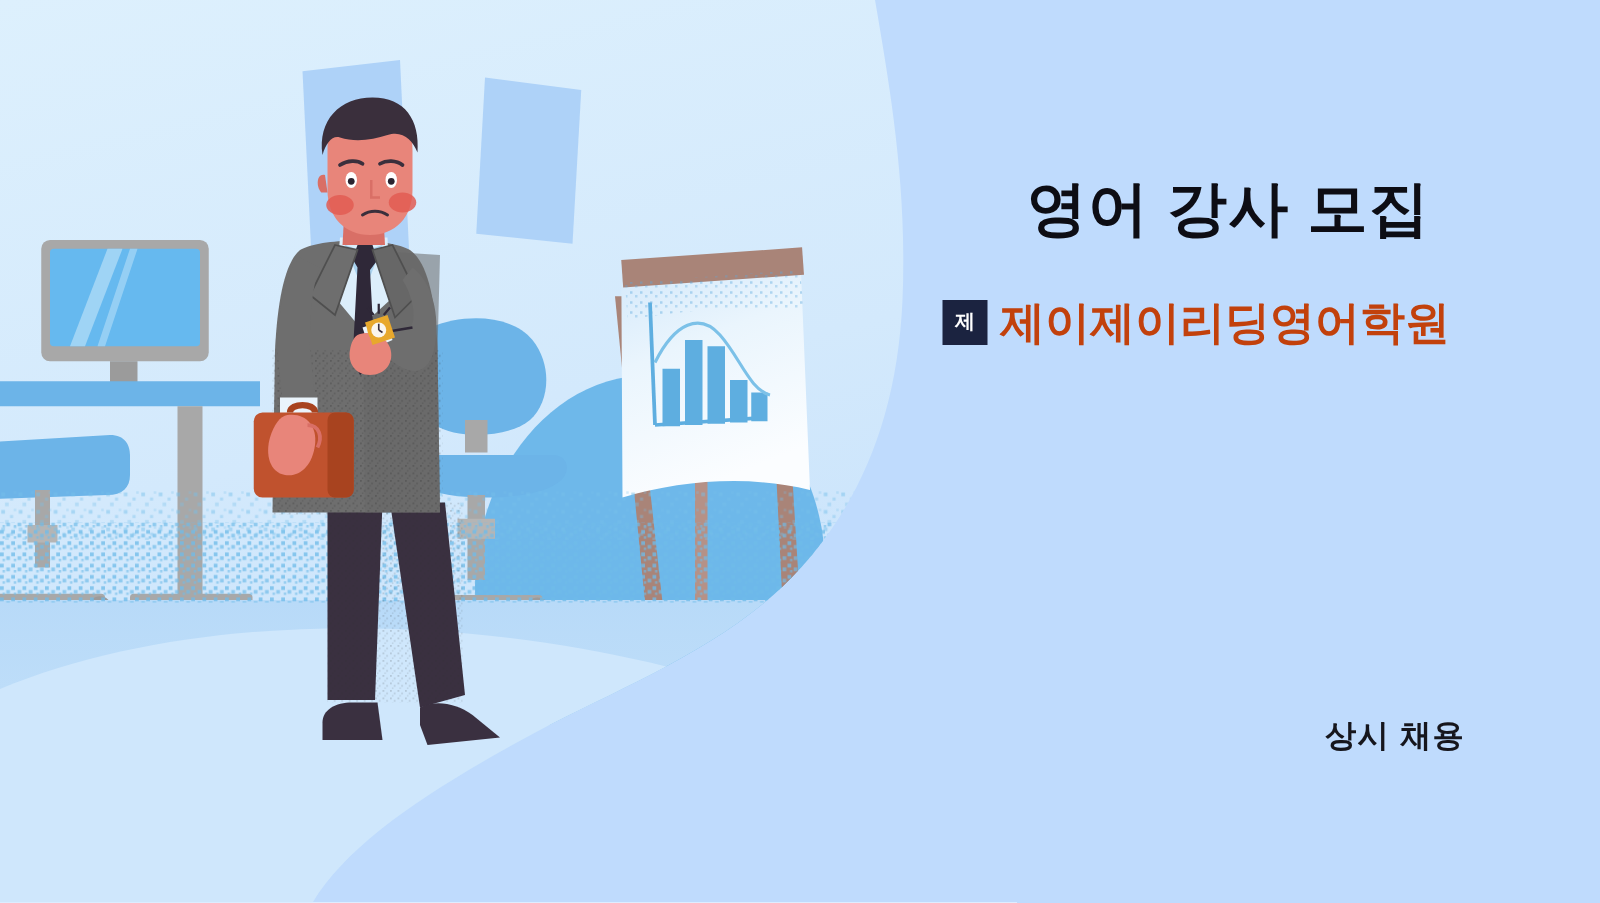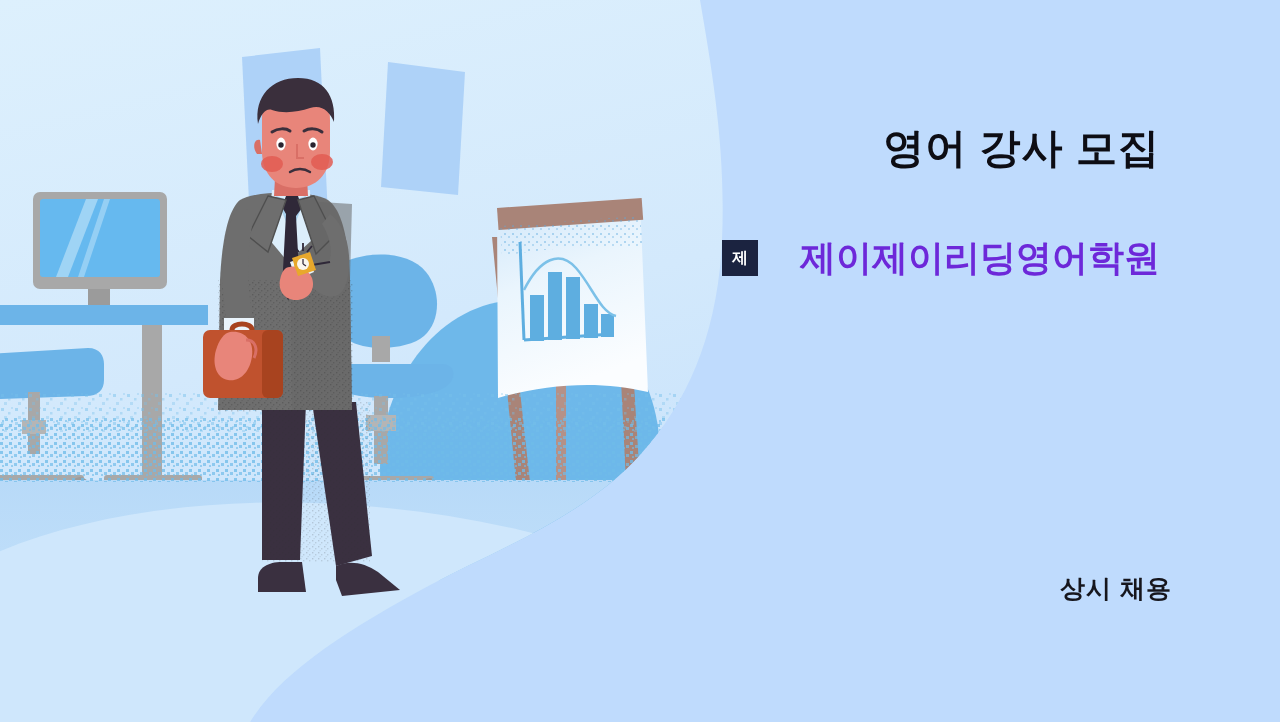--- a/index.html
+++ b/index.html
@@ -43,22 +43,22 @@
     position: absolute;
     left: 700px;
     top: 0;
     width: 580px;
     height: 722px;
   }
   .title {
     position: absolute;
     right: 120px;
     top: 126px;
-    margin: 0;
-    font-size: 41px;
+    margin: 16px;
+    font-size: 48px;
     font-weight: 700;
     letter-spacing: 1px;
     color: #0d0d14;
     white-space: nowrap;
     text-align: right;
     line-height: 1.1;
   }
   .company-row {
     position: absolute;
     right: 120px;
@@ -77,23 +77,22 @@
     align-items: center;
     justify-content: center;
     font-size: 16px;
     font-weight: 700;
     flex: none;
     line-height: 1;
   }
   .company-name {
     font-size: 36px;
     font-weight: 700;
-    color: #6d28d9;
+    color: #c2410c;
     line-height: 1;
-    margin-left: 32px;
   }
   .hiring-note {
     position: absolute;
     right: 108px;
     top: 572px;
     font-size: 25px;
     font-weight: 700;
     color: #16161d;
     letter-spacing: 1px;
     white-space: nowrap;

